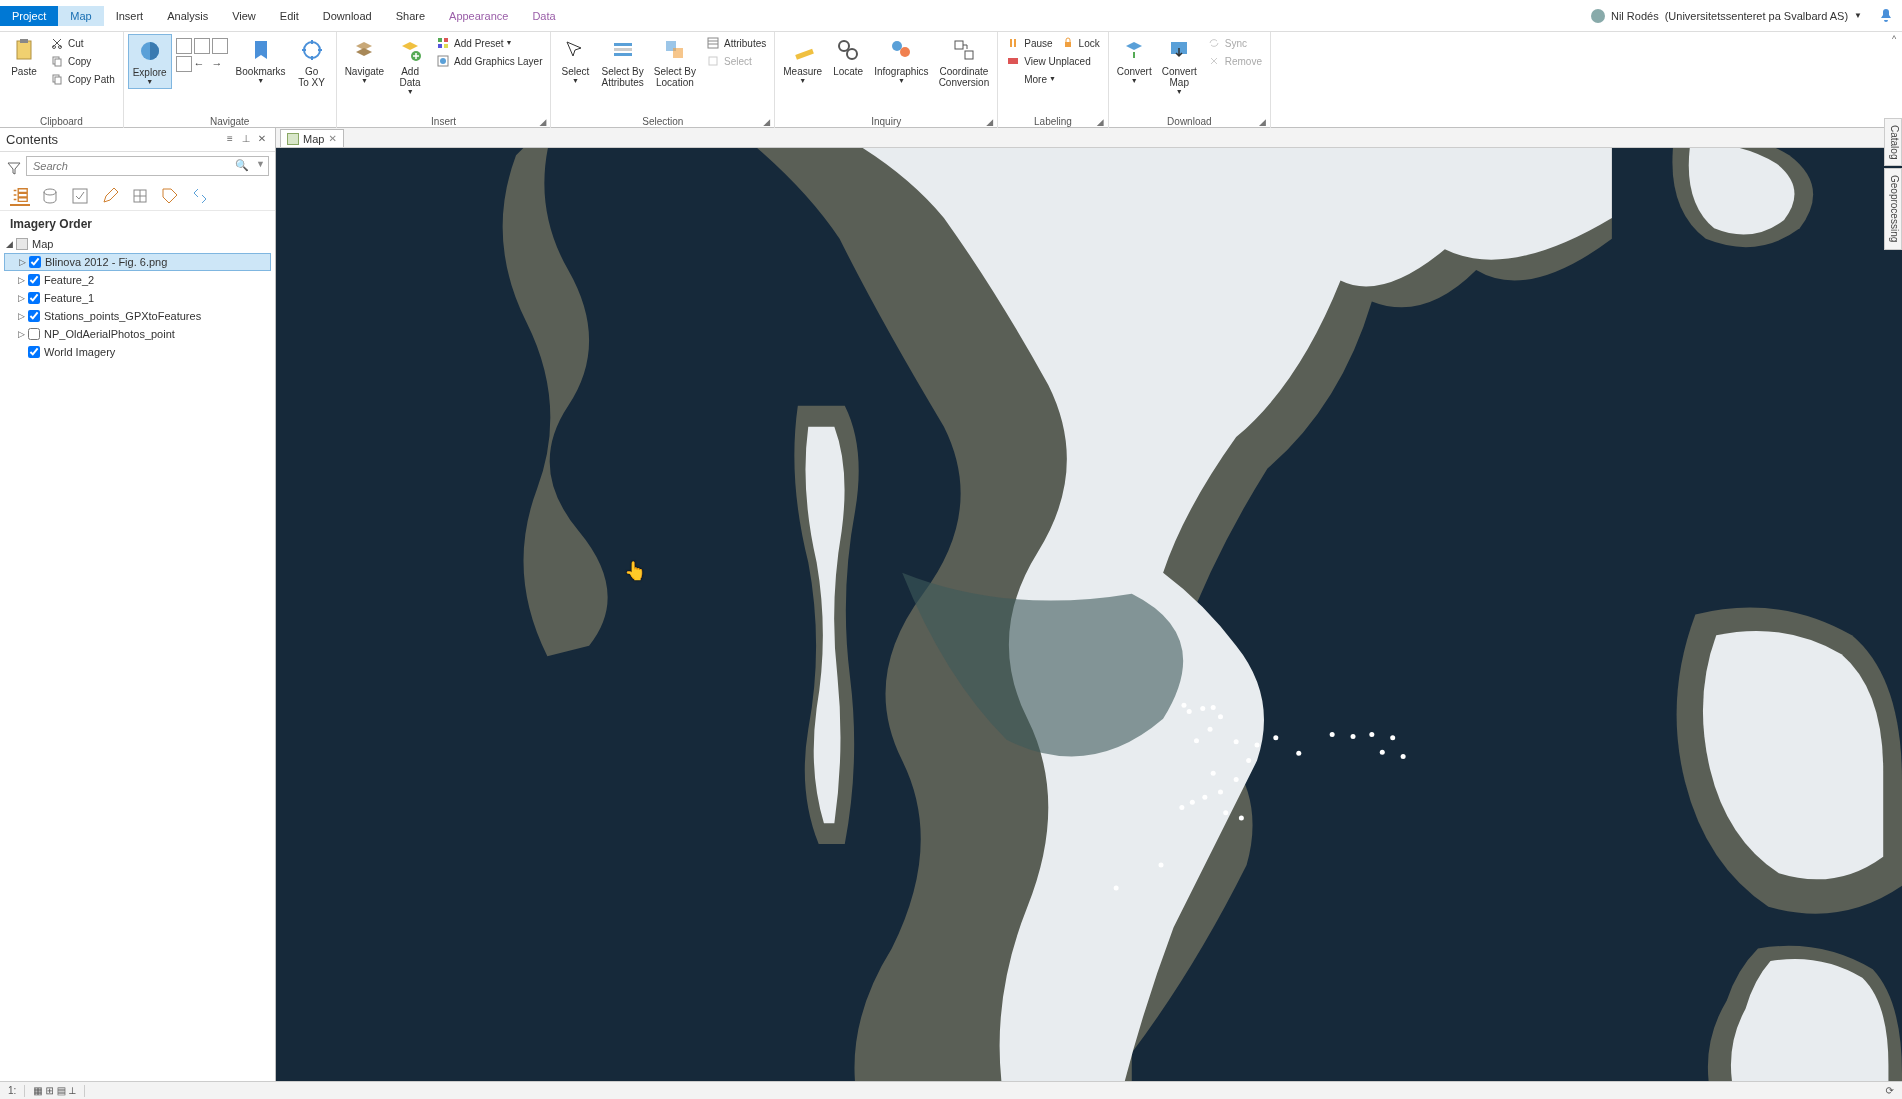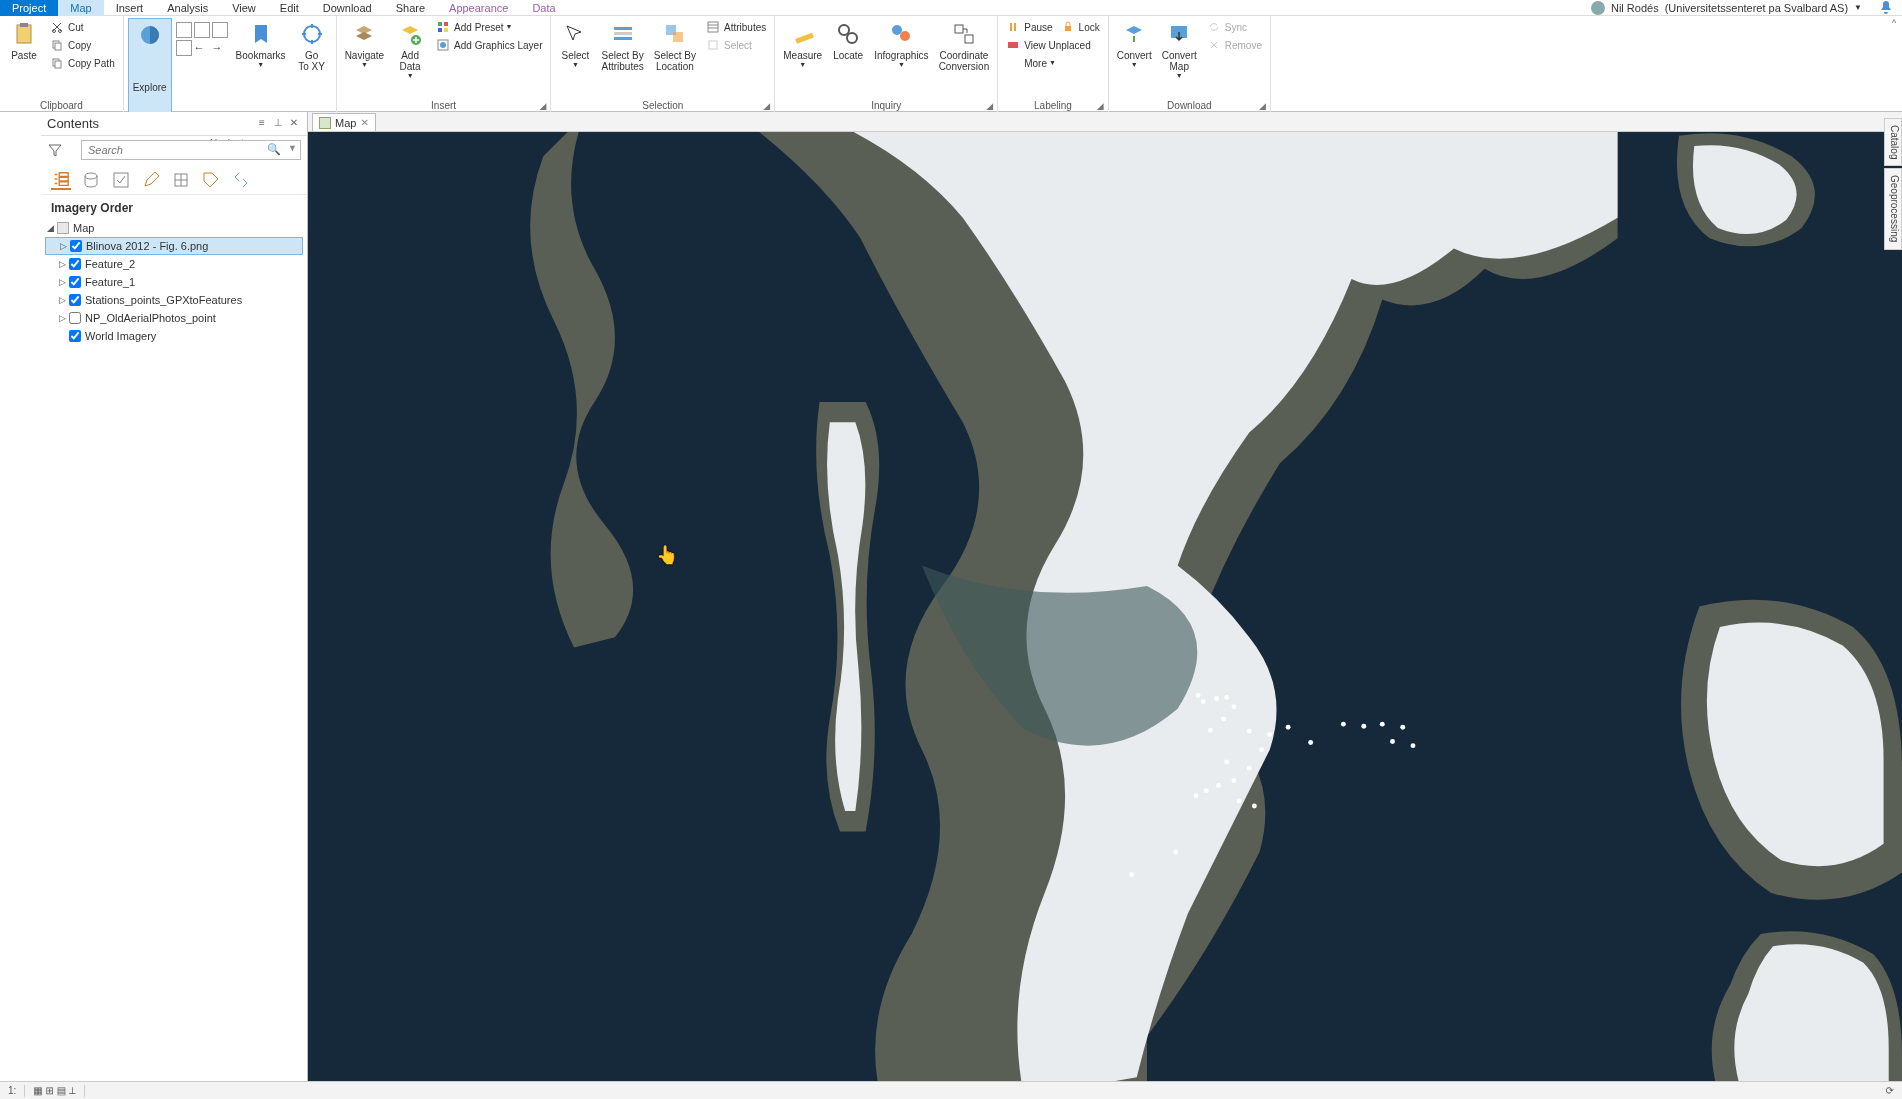--- a/index.html
+++ b/index.html
@@ -1,42 +1,42 @@
 <!DOCTYPE html>
 <html><head>
 <meta charset="utf-8">
 <style>
 * { box-sizing: border-box; margin: 0; padding: 0; font-family: 'Segoe UI', Tahoma, sans-serif; }
 body { width: 1902px; height: 1099px; background: #f5f5f5; overflow: hidden; font-size: 11px; color: #333; display: flex; flex-direction: column; }
-.topbar { height: 16px; background: #fff; display: flex; align-items: center; border-bottom: 1px solid #ddd; }
+.topbar { height: 32px; background: #fff; display: flex; align-items: center; border-bottom: 1px solid #ddd; }
 .topbar .tab { padding: 2px 12px; height: 20px; line-height: 16px; cursor: pointer; }
 .topbar .tab.project { background: #0078d4; color: #fff; }
 .topbar .tab.active { background: #cde6f7; color: #1a6fb3; font-weight: 500; }
 .topbar .tab.context { color: #9a5ea8; }
 .topbar .spacer { flex: 1; }
 .topbar .user { padding: 0 8px; font-size: 11px; display: flex; align-items: center; gap: 6px; }
 .topbar .user .avatar { width:14px; height:14px; border-radius:50%; background:#8aa; }
 .topbar .notif { width:16px; height:16px; margin:0 8px; }
 .ribbon { height: 96px; background: #fff; border-bottom: 1px solid #c0c0c0; display: flex; flex-direction: column; }
 .ribbon-body { flex: 1; display: flex; }
 .ribbon-group { display: flex; flex-direction: column; border-right: 1px solid #e0e0e0; height: 96px; }
 .ribbon-group .buttons { flex: 1; display: flex; align-items: flex-start; padding: 2px 4px; gap: 2px; }
 .ribbon-group .label { text-align: center; font-size: 10px; color: #555; padding: 1px 0; position:relative; }
 .ribbon-group .label .dlg { position:absolute; right:4px; bottom:1px; font-size:9px; color:#777; }
 .rb { display: flex; flex-direction: column; align-items: center; padding: 2px 4px; min-width: 40px; cursor: pointer; text-align:center; line-height:1.1; font-size:10px; color:#333; }
 .rb .ic { width:28px; height:28px; margin-bottom:2px; display:flex; align-items:center; justify-content:center; }
 .rb.small { flex-direction: row; min-width:0; padding:1px 4px; text-align:left; font-size:10px; height:18px; align-items:center; }
 .rb.small .ic { width:14px; height:14px; margin:0 4px 0 0; }
 .vstack { display:flex; flex-direction:column; justify-content:flex-start; }
 .content-row { flex:1; display:flex; min-height:0; }
-.contents-pane { width:308px; background:#fff; border-right:1px solid #c0c0c0; display:flex; flex-direction:column;padding-left:41px; }
+.contents-pane { width:276px; background:#fff; border-right:1px solid #c0c0c0; display:flex; flex-direction:column; }
 .pane-header { height:24px; background:#fff; border-bottom:1px solid #ddd; display:flex; align-items:center; padding:0 6px; font-size:13px; color:#333; }
 .pane-header .sp { flex:1; }
 .pane-header .btn { width:14px; height:14px; margin-left:2px; color:#666; cursor:pointer; font-size:10px; text-align:center; }
-.search-row { display:flex; align-items:center; padding:4px 6px; gap:18px; }
+.search-row { display:flex; align-items:flex-end; padding:4px 6px; gap:4px; }
 .search-row .filter { width:16px; height:16px; }
 .search-row input { flex:1; border:1px solid #bbb; height:20px; padding:0 18px 0 6px; font-style:italic; color:#888; font-size:11px; }
 .search-row .search-wrap { position:relative; flex:1; display:flex; }
 .search-row .mag { position:absolute; right:20px; top:3px; color:#888; font-size:11px; }
 .search-row .dd { position:absolute; right:4px; top:3px; color:#888; font-size:9px; }
 .tab-icons { display:flex; gap:10px; padding:6px 10px 4px; border-bottom:1px solid #e8e8e8; }
 .tab-icons .ti { width:20px; height:20px; cursor:pointer; }
 .drawing-order { padding:6px 10px 2px; font-weight:600; font-size:12px; }
 .tree { padding:2px 4px; font-size:11px; }
 .tree-row { display:flex; align-items:center; height:18px; padding-left:2px; cursor:pointer; white-space:nowrap; }
@@ -134,21 +134,21 @@
               </div>
               <span>Copy Path</span>
             </div>
         </div>
       </div>
       <div class="label"><span>Clipboard</span></div>
     </div>
 
     <div class="ribbon-group">
       <div class="buttons">
-        <div class="rb" style="background:#cde6f7;border:1px solid #7fb6e0;gap:31px;">
+        <div class="rb" style="background:#cde6f7;border:1px solid #7fb6e0;">
             <div class="ic">
               <svg width="24" height="24">
                 <circle cx="12" cy="12" r="9" fill="#5aa0d8"></circle>
                 <path d="M12 3a9 9 0 0 1 0 18" fill="#3a7ab0"></path>
               </svg>
             </div>
             <span>Explore</span>
             <span style="font-size:7px;">▼</span>
           </div>
         <div class="vstack" style="padding:4px 2px;">

